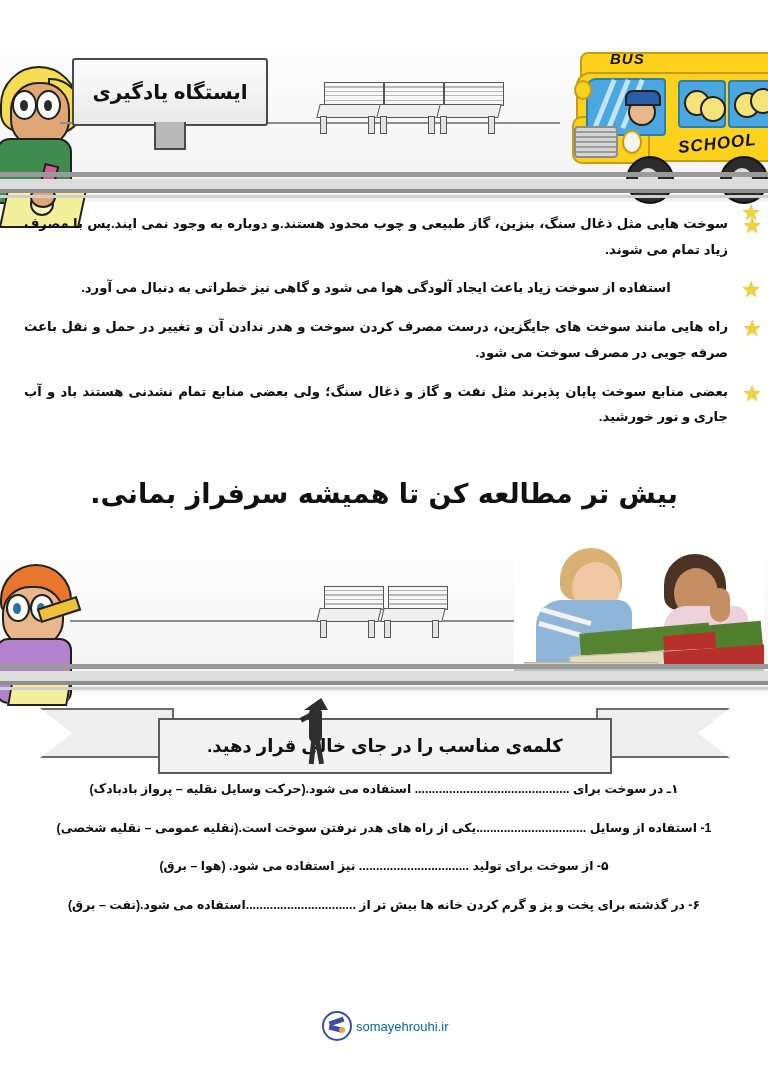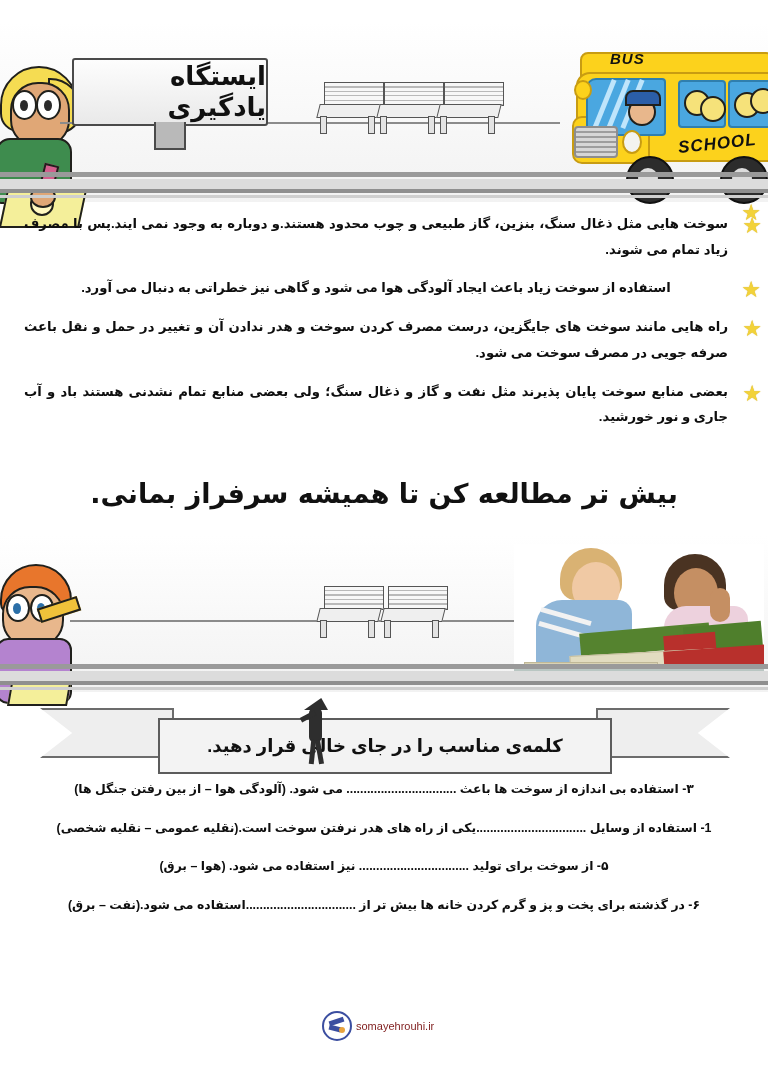--- a/index.html
+++ b/index.html
@@ -45,21 +45,21 @@
   .hline{position:absolute;height:2px;background:#8b8b8b;}
 
   
   .sign{position:absolute;}
   .sign .board{
     position:absolute;left:0;top:0;width:100%;height:100%;
     border:2px solid #4a4a4a;border-radius:3px;
     background:linear-gradient(#fdfdfd,#e9e9e9);
     display:flex;align-items:center;justify-content:center;
   }
-  .sign .board span{font-size:26px;font-weight:bold;color:#111;letter-spacing:.5px;}
+  .sign .board span{font-size:20px;font-weight:bold;color:#111;letter-spacing:.5px;}
   .sign .post{
     position:absolute;left:50%;margin-left:-14px;top:100%;width:28px;height:26px;
     background:#b9b9b9;border:2px solid #4a4a4a;border-top:none;
   }
 
   
   .bench{position:absolute;width:64px;height:52px;}
   .bench .back{position:absolute;left:6px;top:0;width:58px;height:22px;
     border:1.5px solid #555;background:#f4f4f4;
     background-image:repeating-linear-gradient(#f7f7f7 0 3px,#b9b9b9 3px 4.5px);}
@@ -177,21 +177,21 @@
     font-size:12.4px;font-weight:bold;line-height:1.5;color:#0e0e0e;
     direction:rtl;text-align:center;
   }
 
   
   .footer{position:absolute;left:0;top:1026px;width:768px;display:flex;align-items:center;justify-content:center;gap:7px;direction:ltr;}
   .f-logo{width:26px;height:26px;border-radius:50%;background:#fff;border:2px solid #3b4ea0;position:absolute;left:322px;}
   .f-logo .g1{position:absolute;left:5px;top:6px;width:15px;height:5px;background:#3b4ea0;transform:rotate(-18deg);}
   .f-logo .g2{position:absolute;left:5px;top:13px;width:12px;height:5px;background:#3b4ea0;transform:rotate(14deg);}
   .f-logo .g3{position:absolute;left:15px;top:14px;width:6px;height:6px;border-radius:50%;background:#e8a33d;}
-  .f-text{position:absolute;left:356px;font-size:11px;color:#7f1d1d;}
+  .f-text{position:absolute;left:356px;font-size:13px;color:#0369a1;}
 </style>
 </head>
 <body>
 
 <div class="page">
 
 
   <div class="scene" style="top:22px;height:180px;">
     <div class="sky"></div>
 
@@ -373,21 +373,21 @@
     <div class="bn-fig">
       <div class="hat"></div>
         <div class="bd"></div>
         <div class="arm"></div>
       <div class="lg1"></div>
         <div class="lg2"></div>
     </div>
   </div>
 
   <div class="qlist">
-    <div class="q">۳- استفاده بی اندازه از سوخت ها باعث ................................ می شود. (آلودگی هوا – از بین رفتن جنگل ها)</div>
+    <div class="q">۱ـ در سوخت برای ............................................. استفاده می شود.(حرکت وسایل نقلیه – پرواز بادبادک)</div>
     <div class="q">1- استفاده از وسایل ................................یکی از راه های هدر نرفتن سوخت است.(نقلیه عمومی – نقلیه شخصی)</div>
     <div class="q">۵- از سوخت برای تولید ................................ نیز استفاده می شود. (هوا – برق)</div>
     <div class="q">۶- در گذشته  برای پخت و پز و گرم کردن خانه ها بیش تر از ................................استفاده می شود.(نفت – برق)</div>
   </div>
 
   <div class="footer">
     <div class="f-logo">
       <div class="g1"></div>
         <div class="g2"></div>
         <div class="g3"></div>

